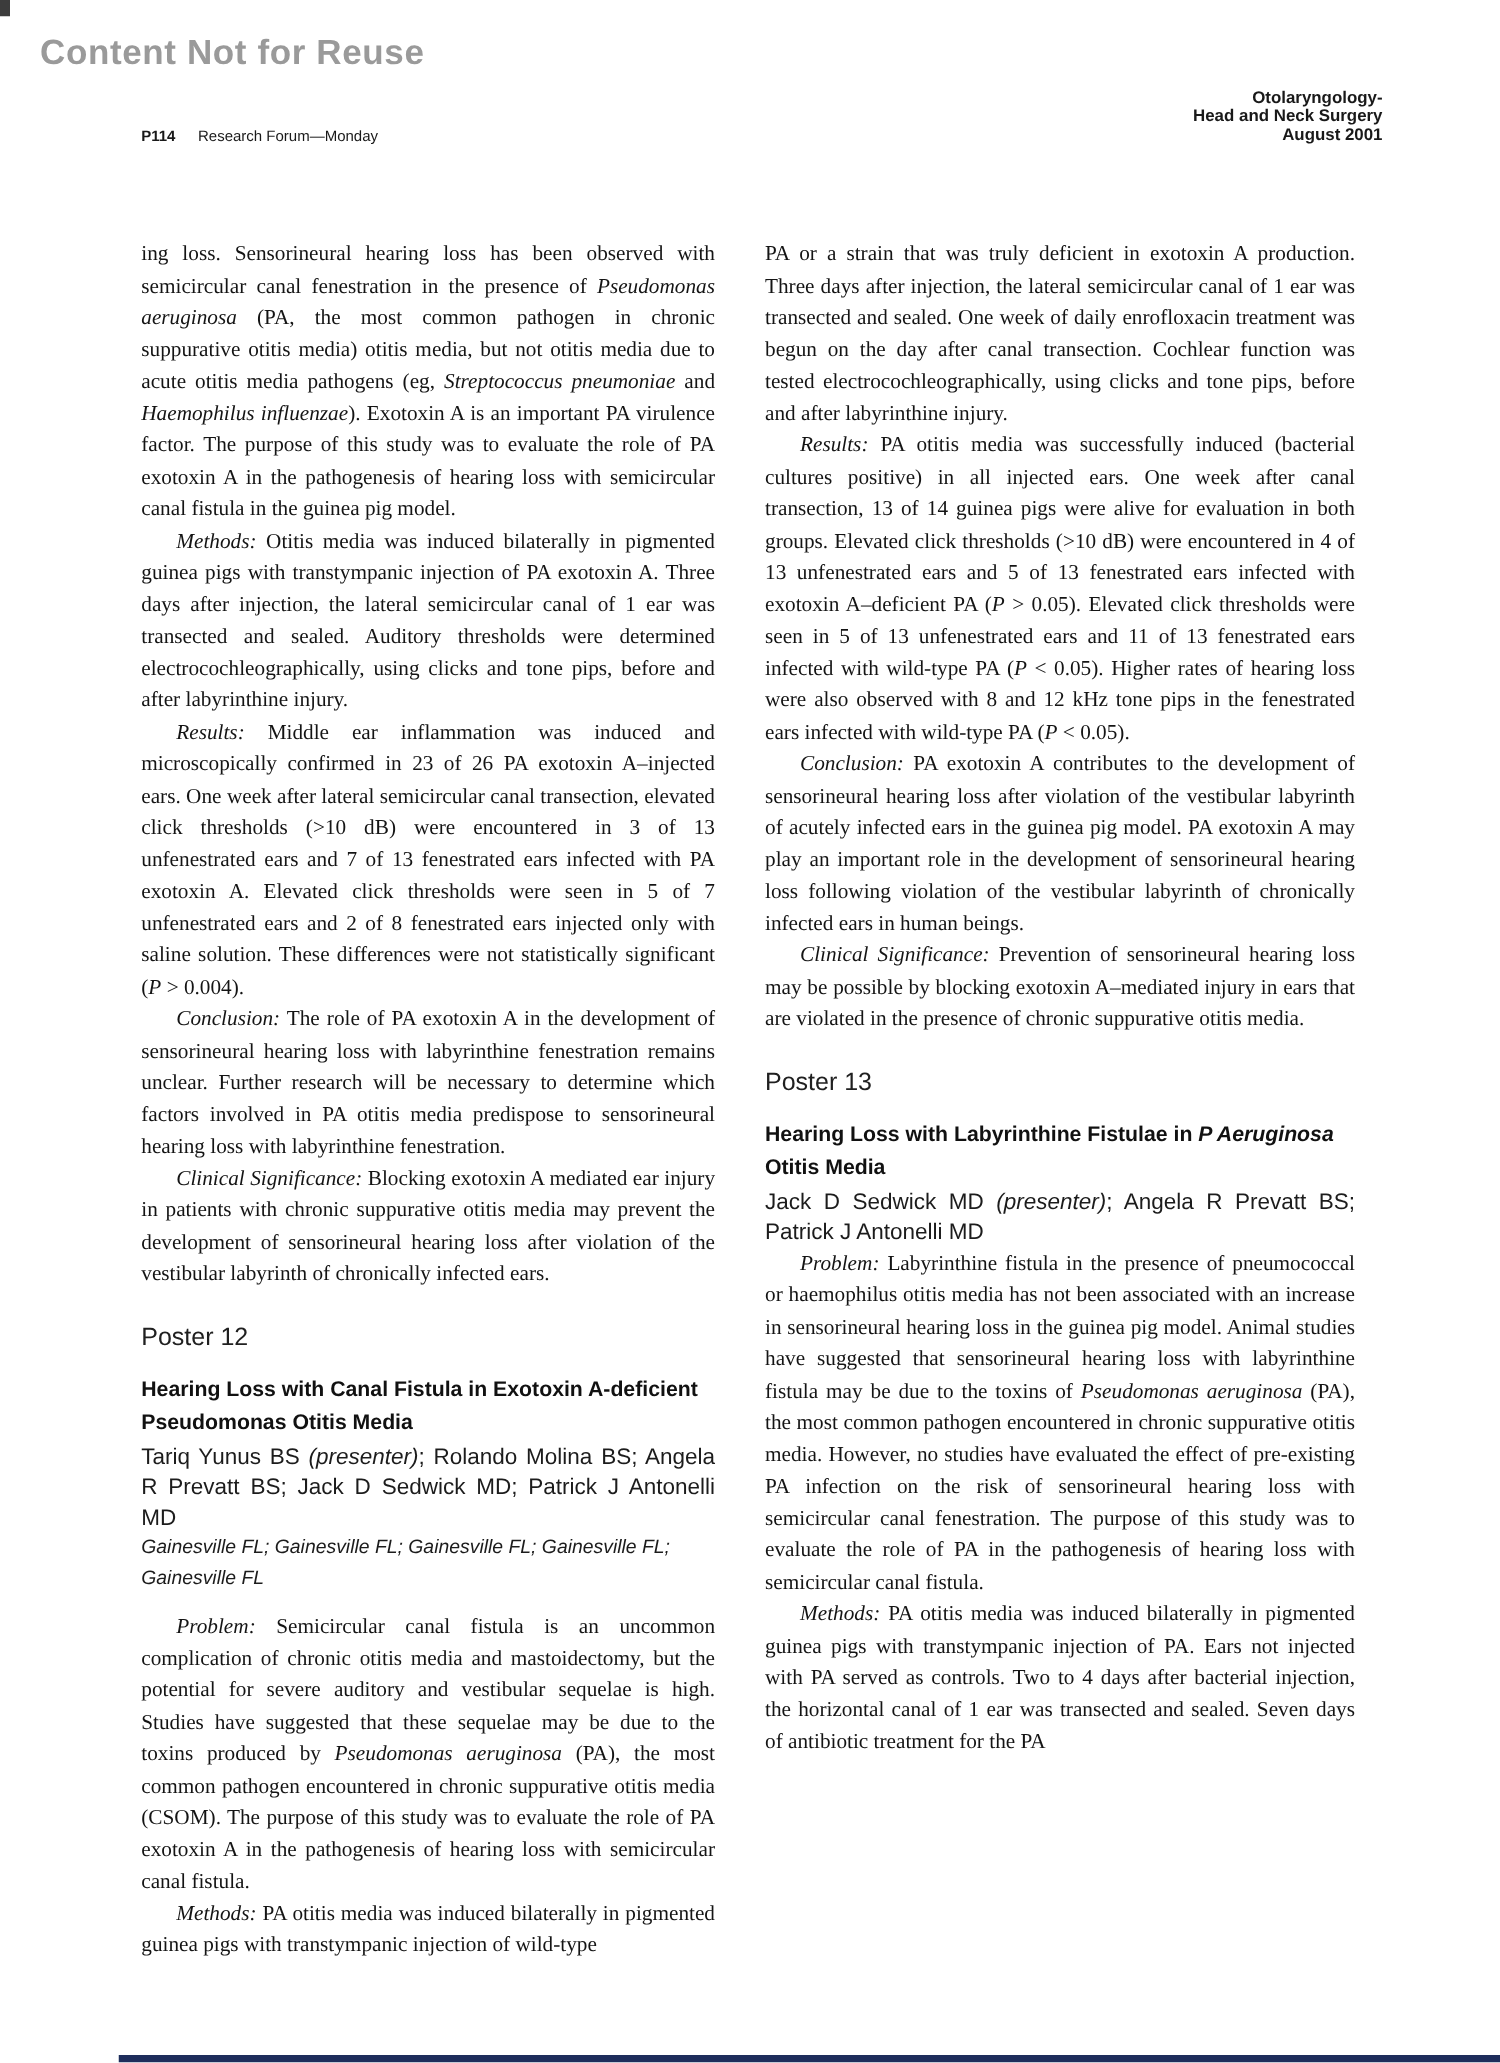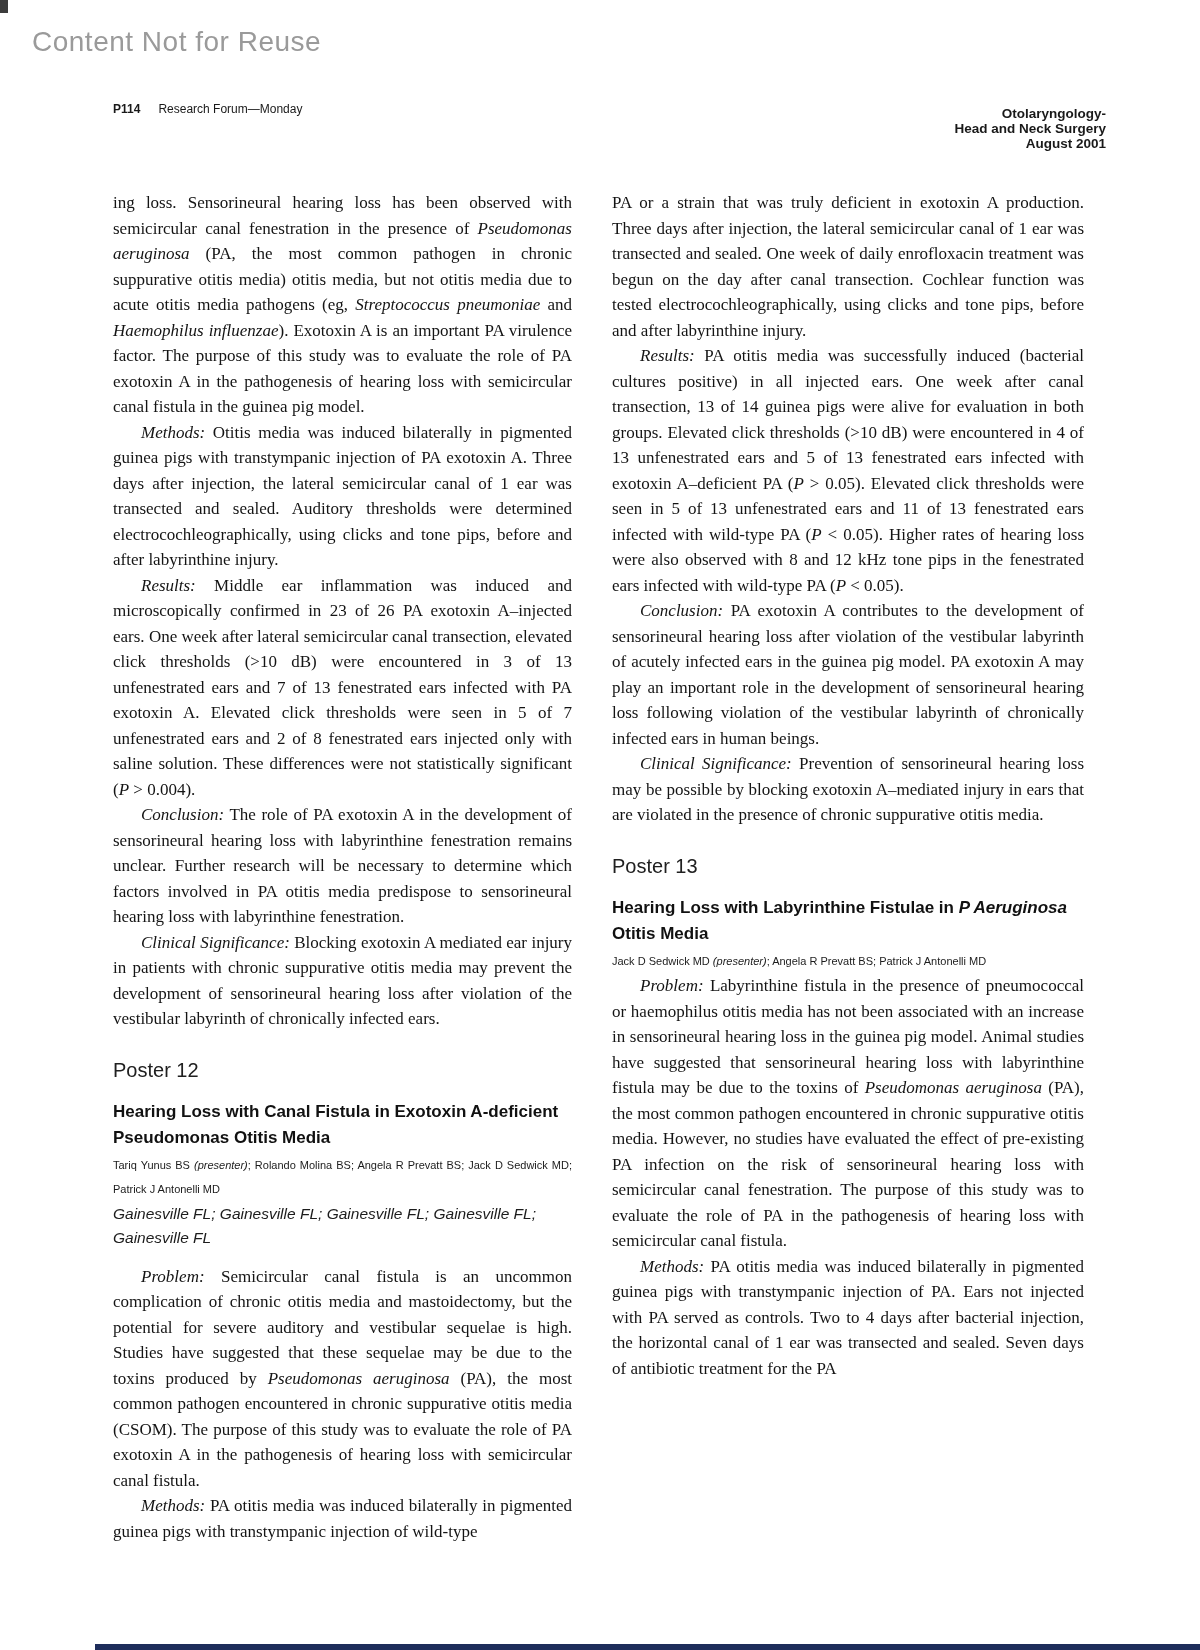--- a/index.html
+++ b/index.html
@@ -35,20 +35,21 @@
   }
 
   .watermark {
     position: absolute;
     left: 32px;
     top: 26px;
     font-family: "Liberation Sans", sans-serif;
     font-size: 28px;
     letter-spacing: 0.5px;
     color: #9a9a9a;
+    font-weight: bold;
   }
 
   .header-left {
     position: absolute;
     left: 113px;
     top: 102px;
     font-family: "Liberation Sans", sans-serif;
     font-size: 12px;
     display: flex;
     gap: 18px;
@@ -59,21 +60,20 @@
   .header-right {
     position: absolute;
     right: 94px;
     top: 70px;
     font-family: "Liberation Sans", sans-serif;
     font-size: 13.5px;
     font-weight: bold;
     line-height: 15px;
     text-align: right;
     color: #191919;
-    margin-top: 36px;
   }
 
   .columns {
     position: absolute;
     left: 113px;
     top: 190px;
     width: 981px;
     display: flex;
     gap: 40px;
   }
@@ -100,21 +100,21 @@
   .blk-title {
     font-family: "Liberation Sans", sans-serif;
     font-size: 17px;
     font-weight: bold;
     line-height: 26px;
     color: #111111;
     margin: 0 0 2px 0;
   }
   .blk-authors {
     font-family: "Liberation Sans", sans-serif;
-    font-size: 11px;
+    font-size: 18px;
     line-height: 24.5px;
     text-align: justify;
     color: #1c1c1c;
     margin: 0;
   }
   .blk-affil {
     font-family: "Liberation Sans", sans-serif;
     font-size: 15.5px;
     font-style: italic;
     line-height: 24.5px;

